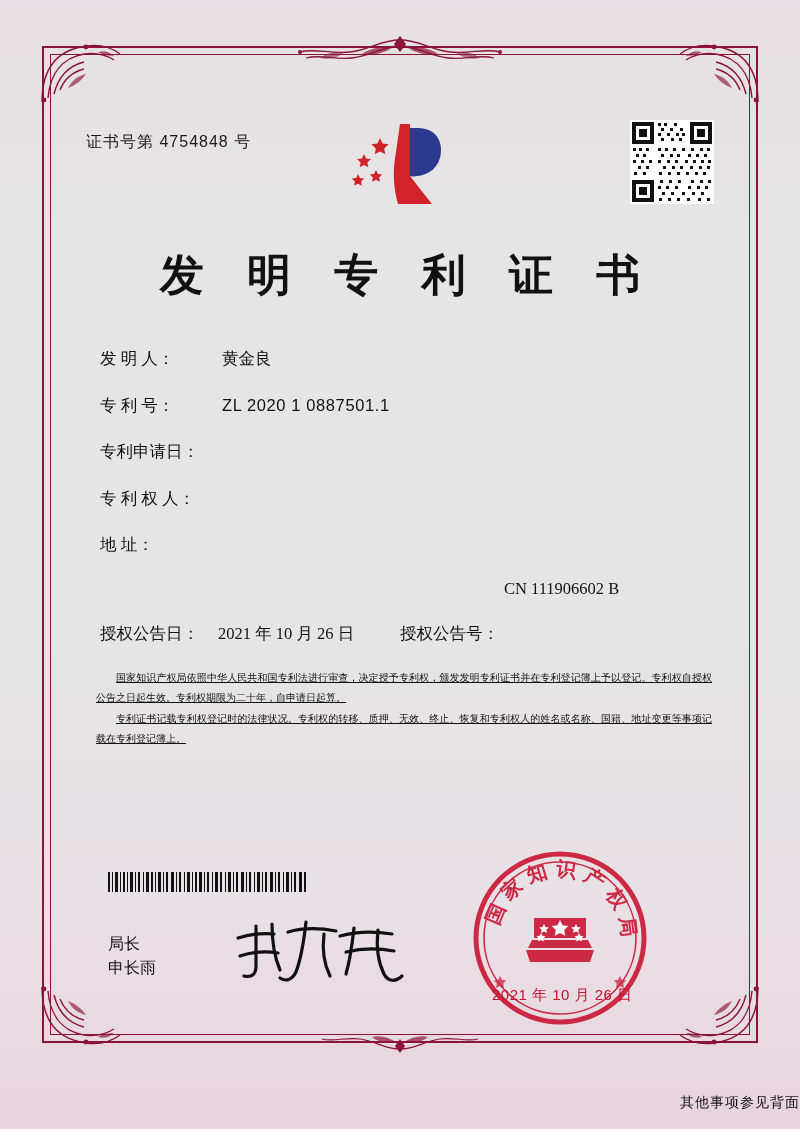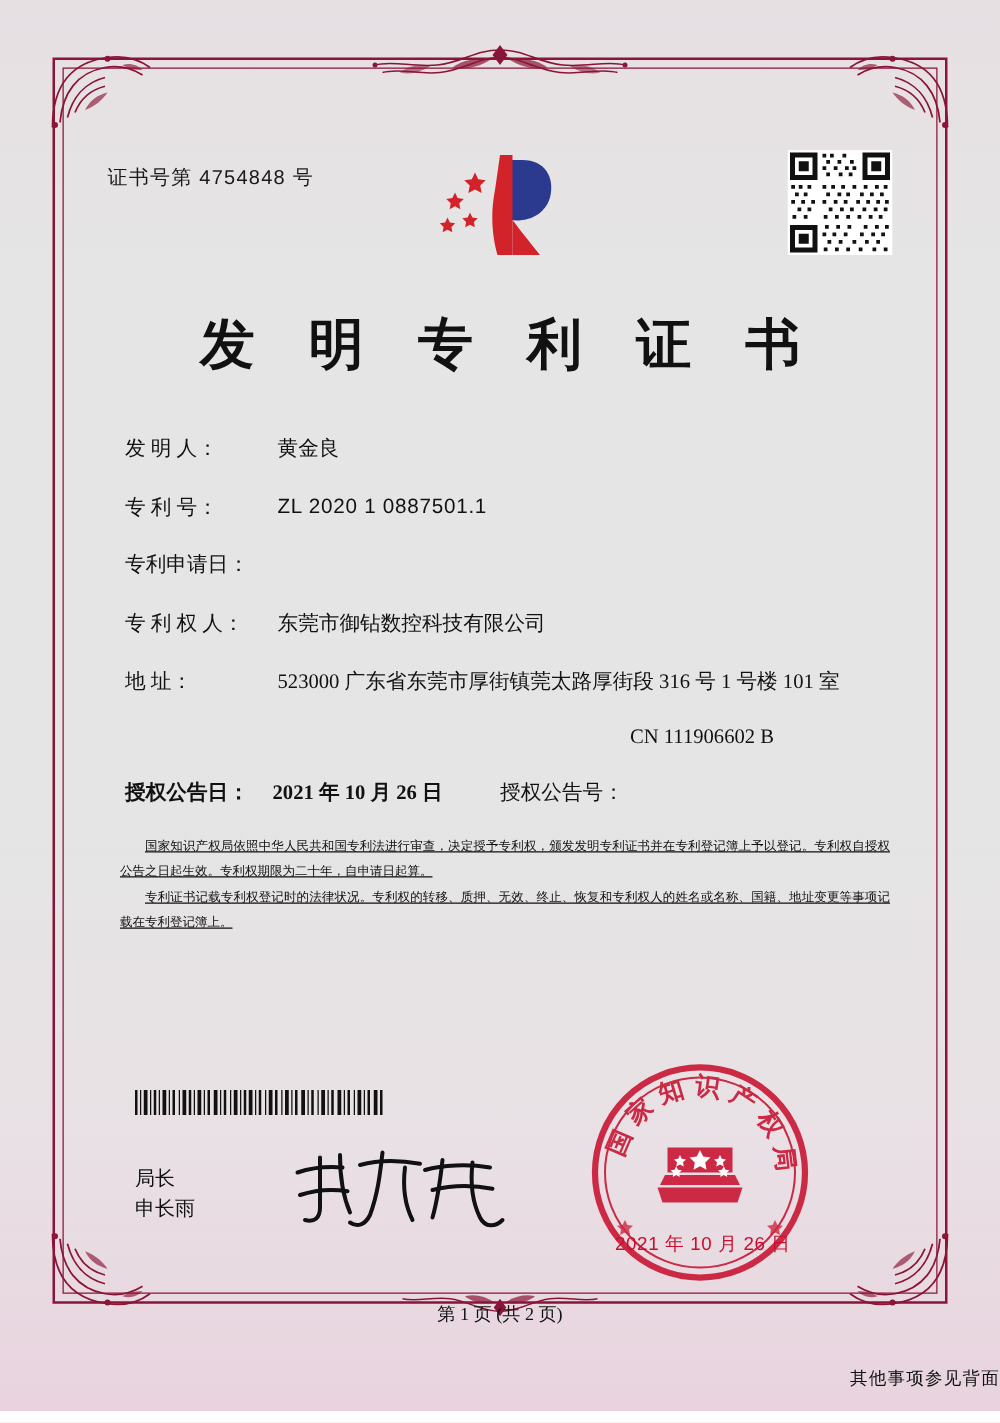--- a/index.html
+++ b/index.html
@@ -154,21 +154,21 @@
     font-family: "Liberation Sans", sans-serif;
     letter-spacing: 0.6px;
   }
   .row-inline {
     display: flex;
     align-items: baseline;
     margin-bottom: 21px;
     font-size: 16.5px;
     color: #111;
   }
-  .row-inline .seg1 { flex: 0 0 300px; display:flex;font-weight:bold; }
+  .row-inline .seg1 { flex: 0 0 300px; display:flex; }
   .row-inline .seg1 .lbl { width:118px; }
   .row-inline .seg2 { display:flex; }
   .row-inline .seg2 .lbl { width: 104px; margin-top: 44px; }
 
   
   .paras {
     position: absolute;
     left: 96px;
     right: 88px;
     top: 668px;
@@ -465,26 +465,24 @@
       <span class="lbl spread">专 利 号：</span>
       <span class="val mono">ZL 2020 1 0887501.1</span>
     </div>
 
     <div class="field">
       <span class="lbl">专利申请日：</span>
     </div>
 
     <div class="field">
       <span class="lbl spread">专 利 权 人：</span>
-      <span class="val">东莞市御钻数控科技有限公司</span>
     </div>
 
     <div class="field">
       <span class="lbl spread">地 址：</span>
-      <span class="val">523000 广东省东莞市厚街镇莞太路厚街段 316 号 1 号楼 101 室</span>
     </div>
 
     <div class="row-inline">
       <span class="seg1">
         <span class="lbl">授权公告日：</span>
         <span class="val">2021 年 10 月 26 日</span>
       </span>
       <span class="seg2">
         <span class="lbl">授权公告号：</span>
         <span class="val mono">CN 111906602 B</span>
@@ -601,16 +599,15 @@
           <textPath href="#sealArc" startOffset="6%">国家知识产权局</textPath>
         </text>
 
         <path d="M30 128 l2 4 4.4.6 -3.2 3 .8 4.4 -4-2.1 -4 2.1 .8-4.4 -3.2-3 4.4-.6z" fill="#c8102e" opacity="0.8"></path>
         <path d="M150 128 l2 4 4.4.6 -3.2 3 .8 4.4 -4-2.1 -4 2.1 .8-4.4 -3.2-3 4.4-.6z" fill="#c8102e" opacity="0.8"></path>
       </g>
     </svg>
   </div>
   <div class="seal-date">2021 年 10 月 26 日</div>
 
-  <div class="page-num">第 1 页 (共 2 页)</div>
   <div class="footnote">其他事项参见背面</div>
 
 </div>
 
 </body></html>

